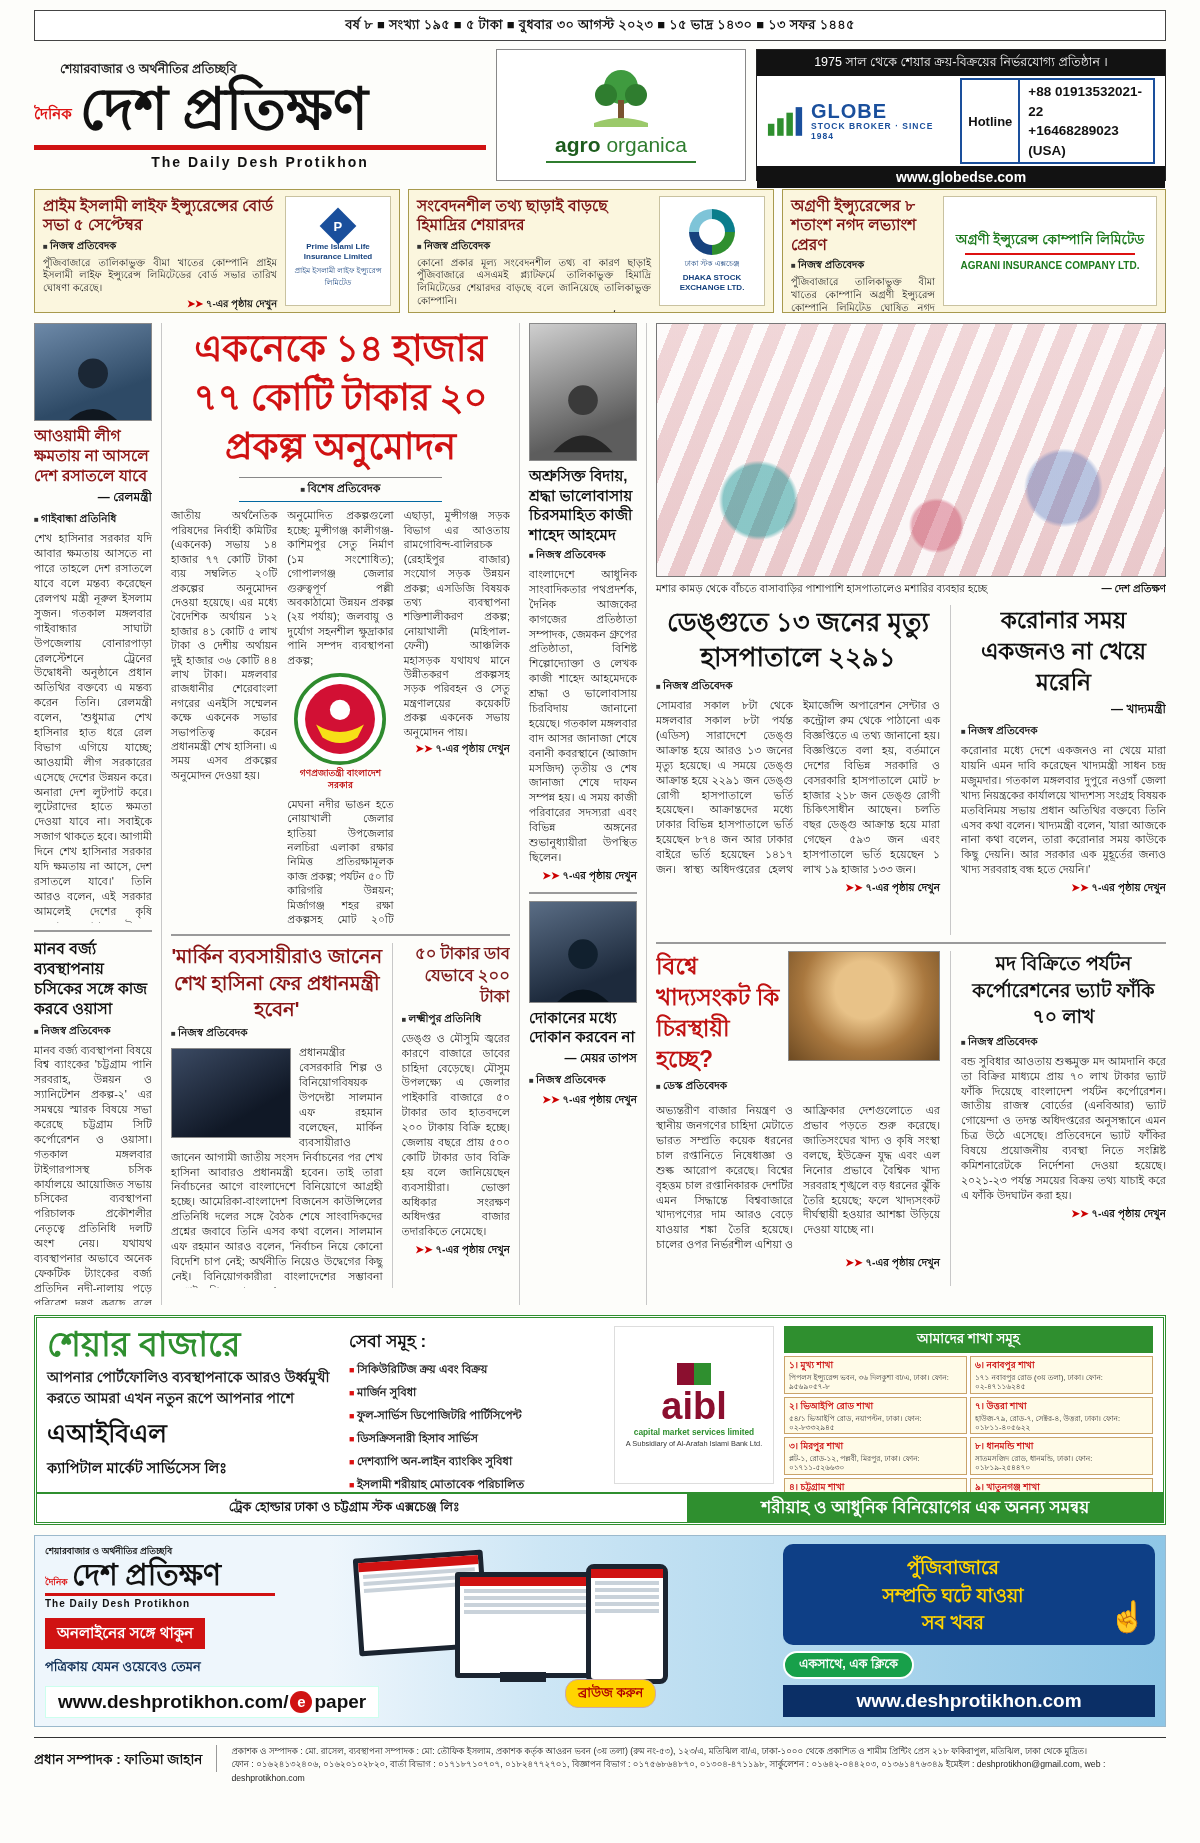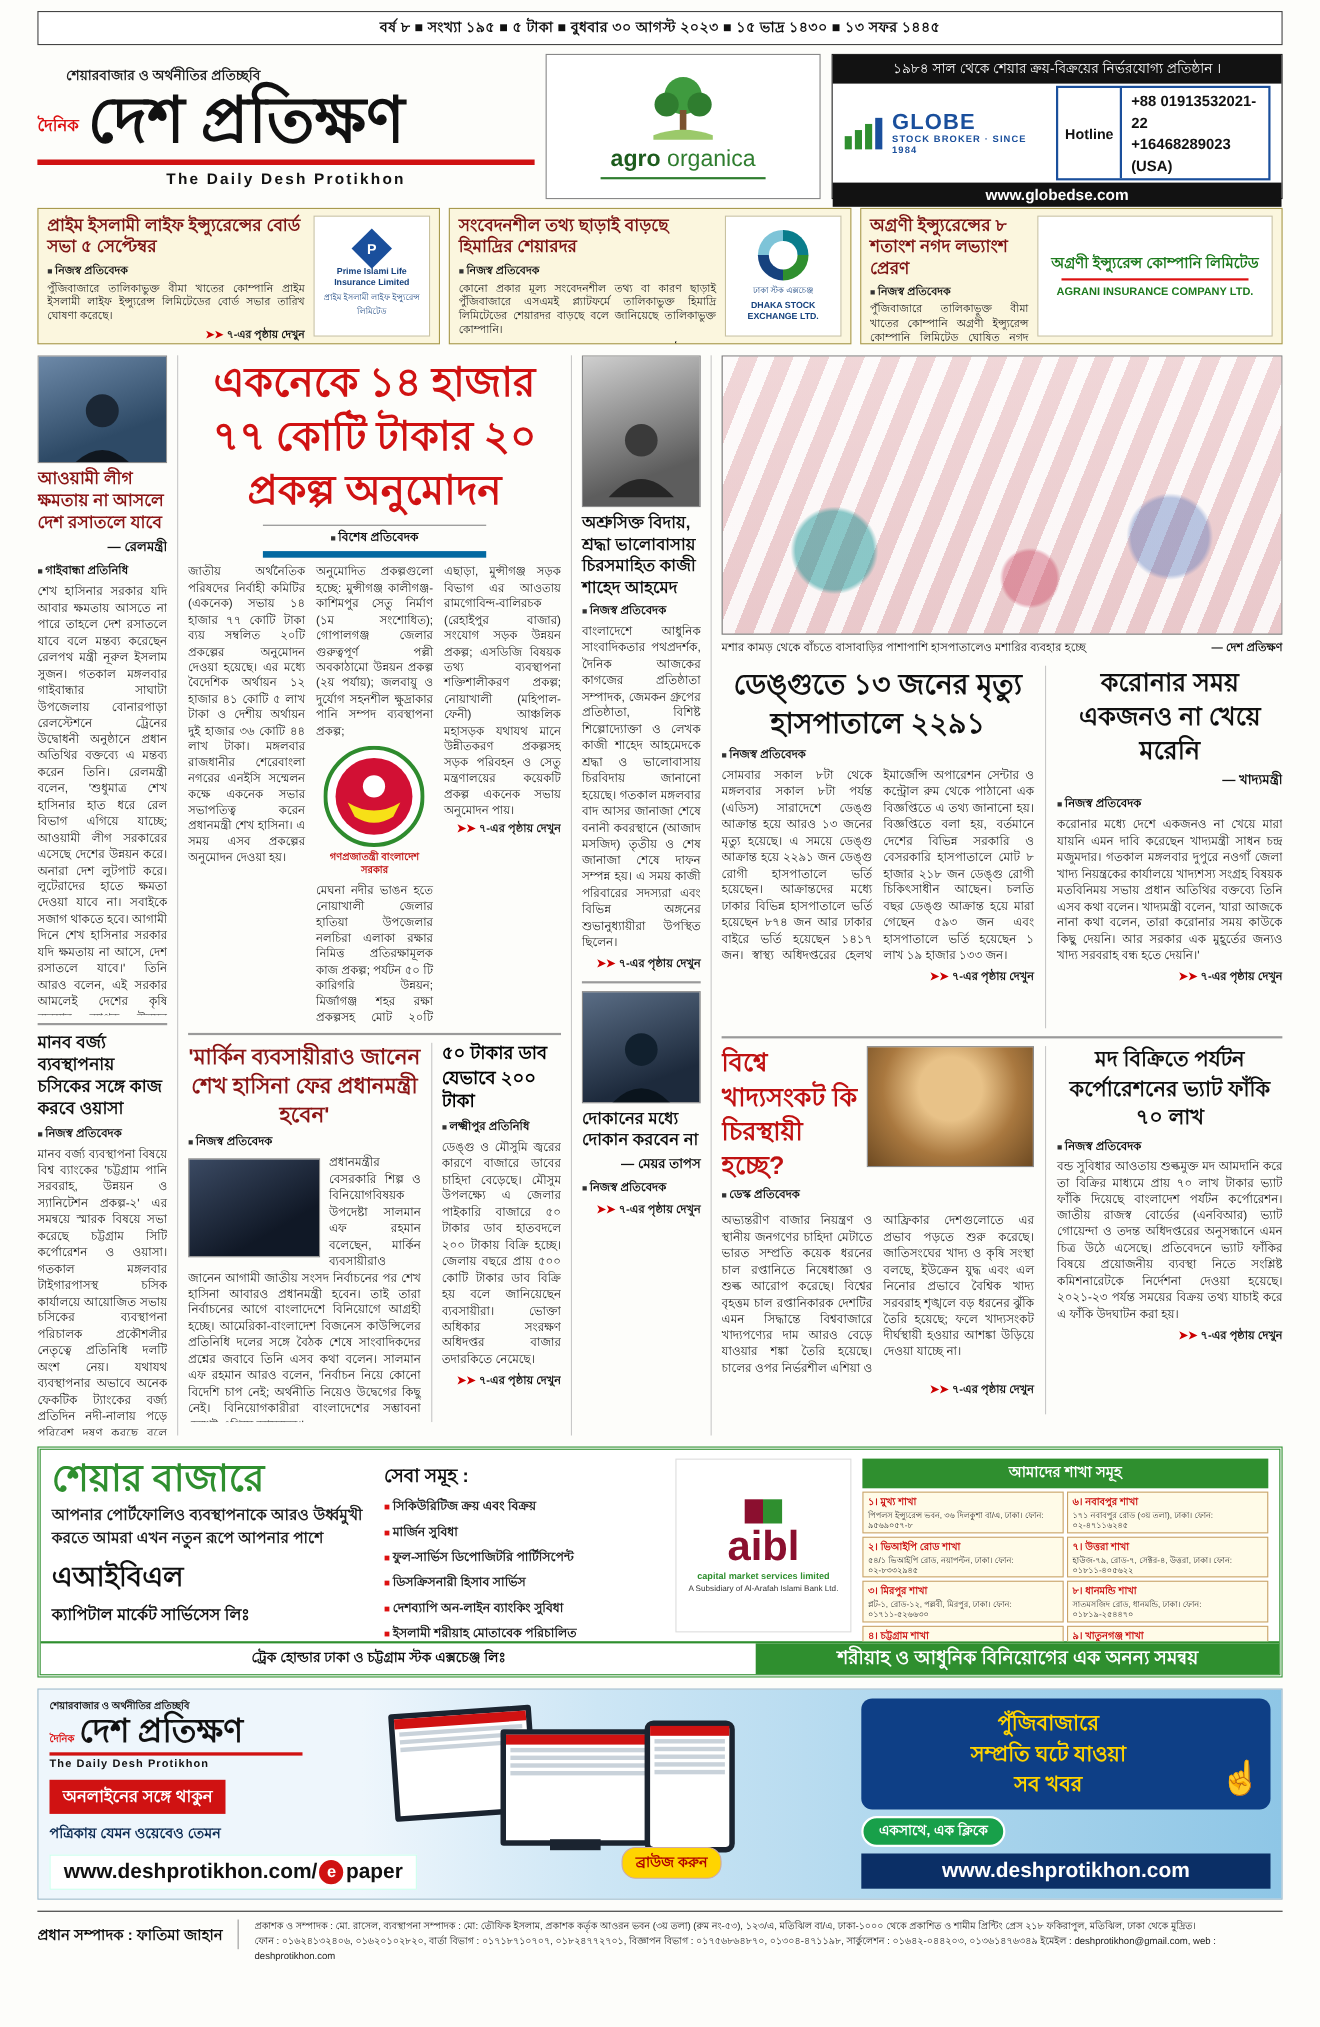--- a/index.html
+++ b/index.html
@@ -91,32 +91,32 @@
   .rail-block{height:600px;overflow:hidden;}
   .rail-photo{height:96px;margin-bottom:5px;}
   .t-col1{font-size:15.5px;color:#8b1515;}
   .story-title{font-weight:bold;line-height:1.3;}
   .t-black{color:#111;}
   .waste-block{overflow:hidden;}
   
   .lead-head{font-size:37px;font-weight:bold;color:#d01212;text-align:center;line-height:1.32;
              font-family:"Liberation Serif",serif;margin:2px 0 6px;}
   .lead-byline{width:60%;margin:0 auto 6px;text-align:center;font-size:11px;font-weight:bold;
-               border-top:1px solid #888;border-bottom:6px solid #0369a1;padding:2px 0;}
+               border-top:1px solid #888;border-bottom:1px solid #0369a1;padding:2px 0;}
   .lead-byline::before{content:"■ ";font-size:8px;color:#333;}
   .lead-cols{display:flex;gap:10px;height:418px;overflow:hidden;}
   .lcol{flex:1;font-size:10.6px;line-height:1.36;text-align:justify;color:#1c1c1c;}
   .seal-wrap{text-align:center;margin:6px 0;}
   .seal-cap{font-size:9px;font-weight:bold;color:#c01212;line-height:1.25;}
   .c2-bottom{display:flex;border-top:2px solid #9a9a9a;margin-top:8px;padding-top:7px;gap:9px;height:345px;overflow:hidden;}
   .salman{flex:1.95;border-right:1px solid #c8c8c8;padding-right:9px;overflow:hidden;}
   .t-salman{font-size:19.5px;color:#8b1515;text-align:center;line-height:1.35;}
   .salman-photo{float:left;width:118px;height:88px;margin:3px 8px 3px 0;}
   .coconut{flex:1;overflow:hidden;}
-  .t-coconut{font-size:16.5px;color:#000000;text-align:left;}
+  .t-coconut{font-size:16.5px;color:#7f1d1d;text-align:right;font-family:Liberation Serif, serif;}
   
   .obit-photo{height:136px;margin-bottom:5px;filter:grayscale(1);}
   .t-col3{font-size:15px;}
   .tapas-photo{height:100px;margin-bottom:5px;}
   
   .c4-row{display:grid;grid-template-columns:295px 1fr;}
   .c4-row > div:first-child{border-right:1px solid #c8c8c8;padding-right:10px;}
   .c4-row > div:last-child{padding-left:10px;}
   .row-top{height:330px;overflow:hidden;}
   .row-bottom{border-top:2px solid #9a9a9a;margin-top:7px;padding-top:7px;height:335px;overflow:hidden;}
@@ -225,21 +225,21 @@
         <rect x="34" y="33" width="6" height="20" fill="#7a5230"></rect>
         <path d="M10 56 Q37 46 64 56 L64 60 L10 60 Z" fill="#9bc96a"></path>
       </svg>
       <div class="agro-text">
         <b>agro</b> <span>organica</span>
       </div>
       <div class="agro-underline"></div>
     </div>
 
     <div class="globe-box">
-      <div class="globe-top">১৯৮৪ সাল থেকে শেয়ার ক্রয়-বিক্রয়ের নির্ভরযোগ্য প্রতিষ্ঠান ।</div>
+      <div class="globe-top">1975 সাল থেকে শেয়ার ক্রয়-বিক্রয়ের নির্ভরযোগ্য প্রতিষ্ঠান ।</div>
       <div class="globe-mid">
         <div class="globe-logo">
           <svg width="40" height="34" viewBox="0 0 40 34">
             <rect x="1" y="20" width="7" height="13" fill="#2f8f2f"></rect>
             <rect x="11" y="14" width="7" height="19" fill="#2f8f2f"></rect>
             <rect x="21" y="8" width="7" height="25" fill="#2f8f2f"></rect>
             <rect x="31" y="2" width="7" height="31" fill="#1a4f9c"></rect>
           </svg>
           <div>
             <div class="globe-name">GLOBE</div>

